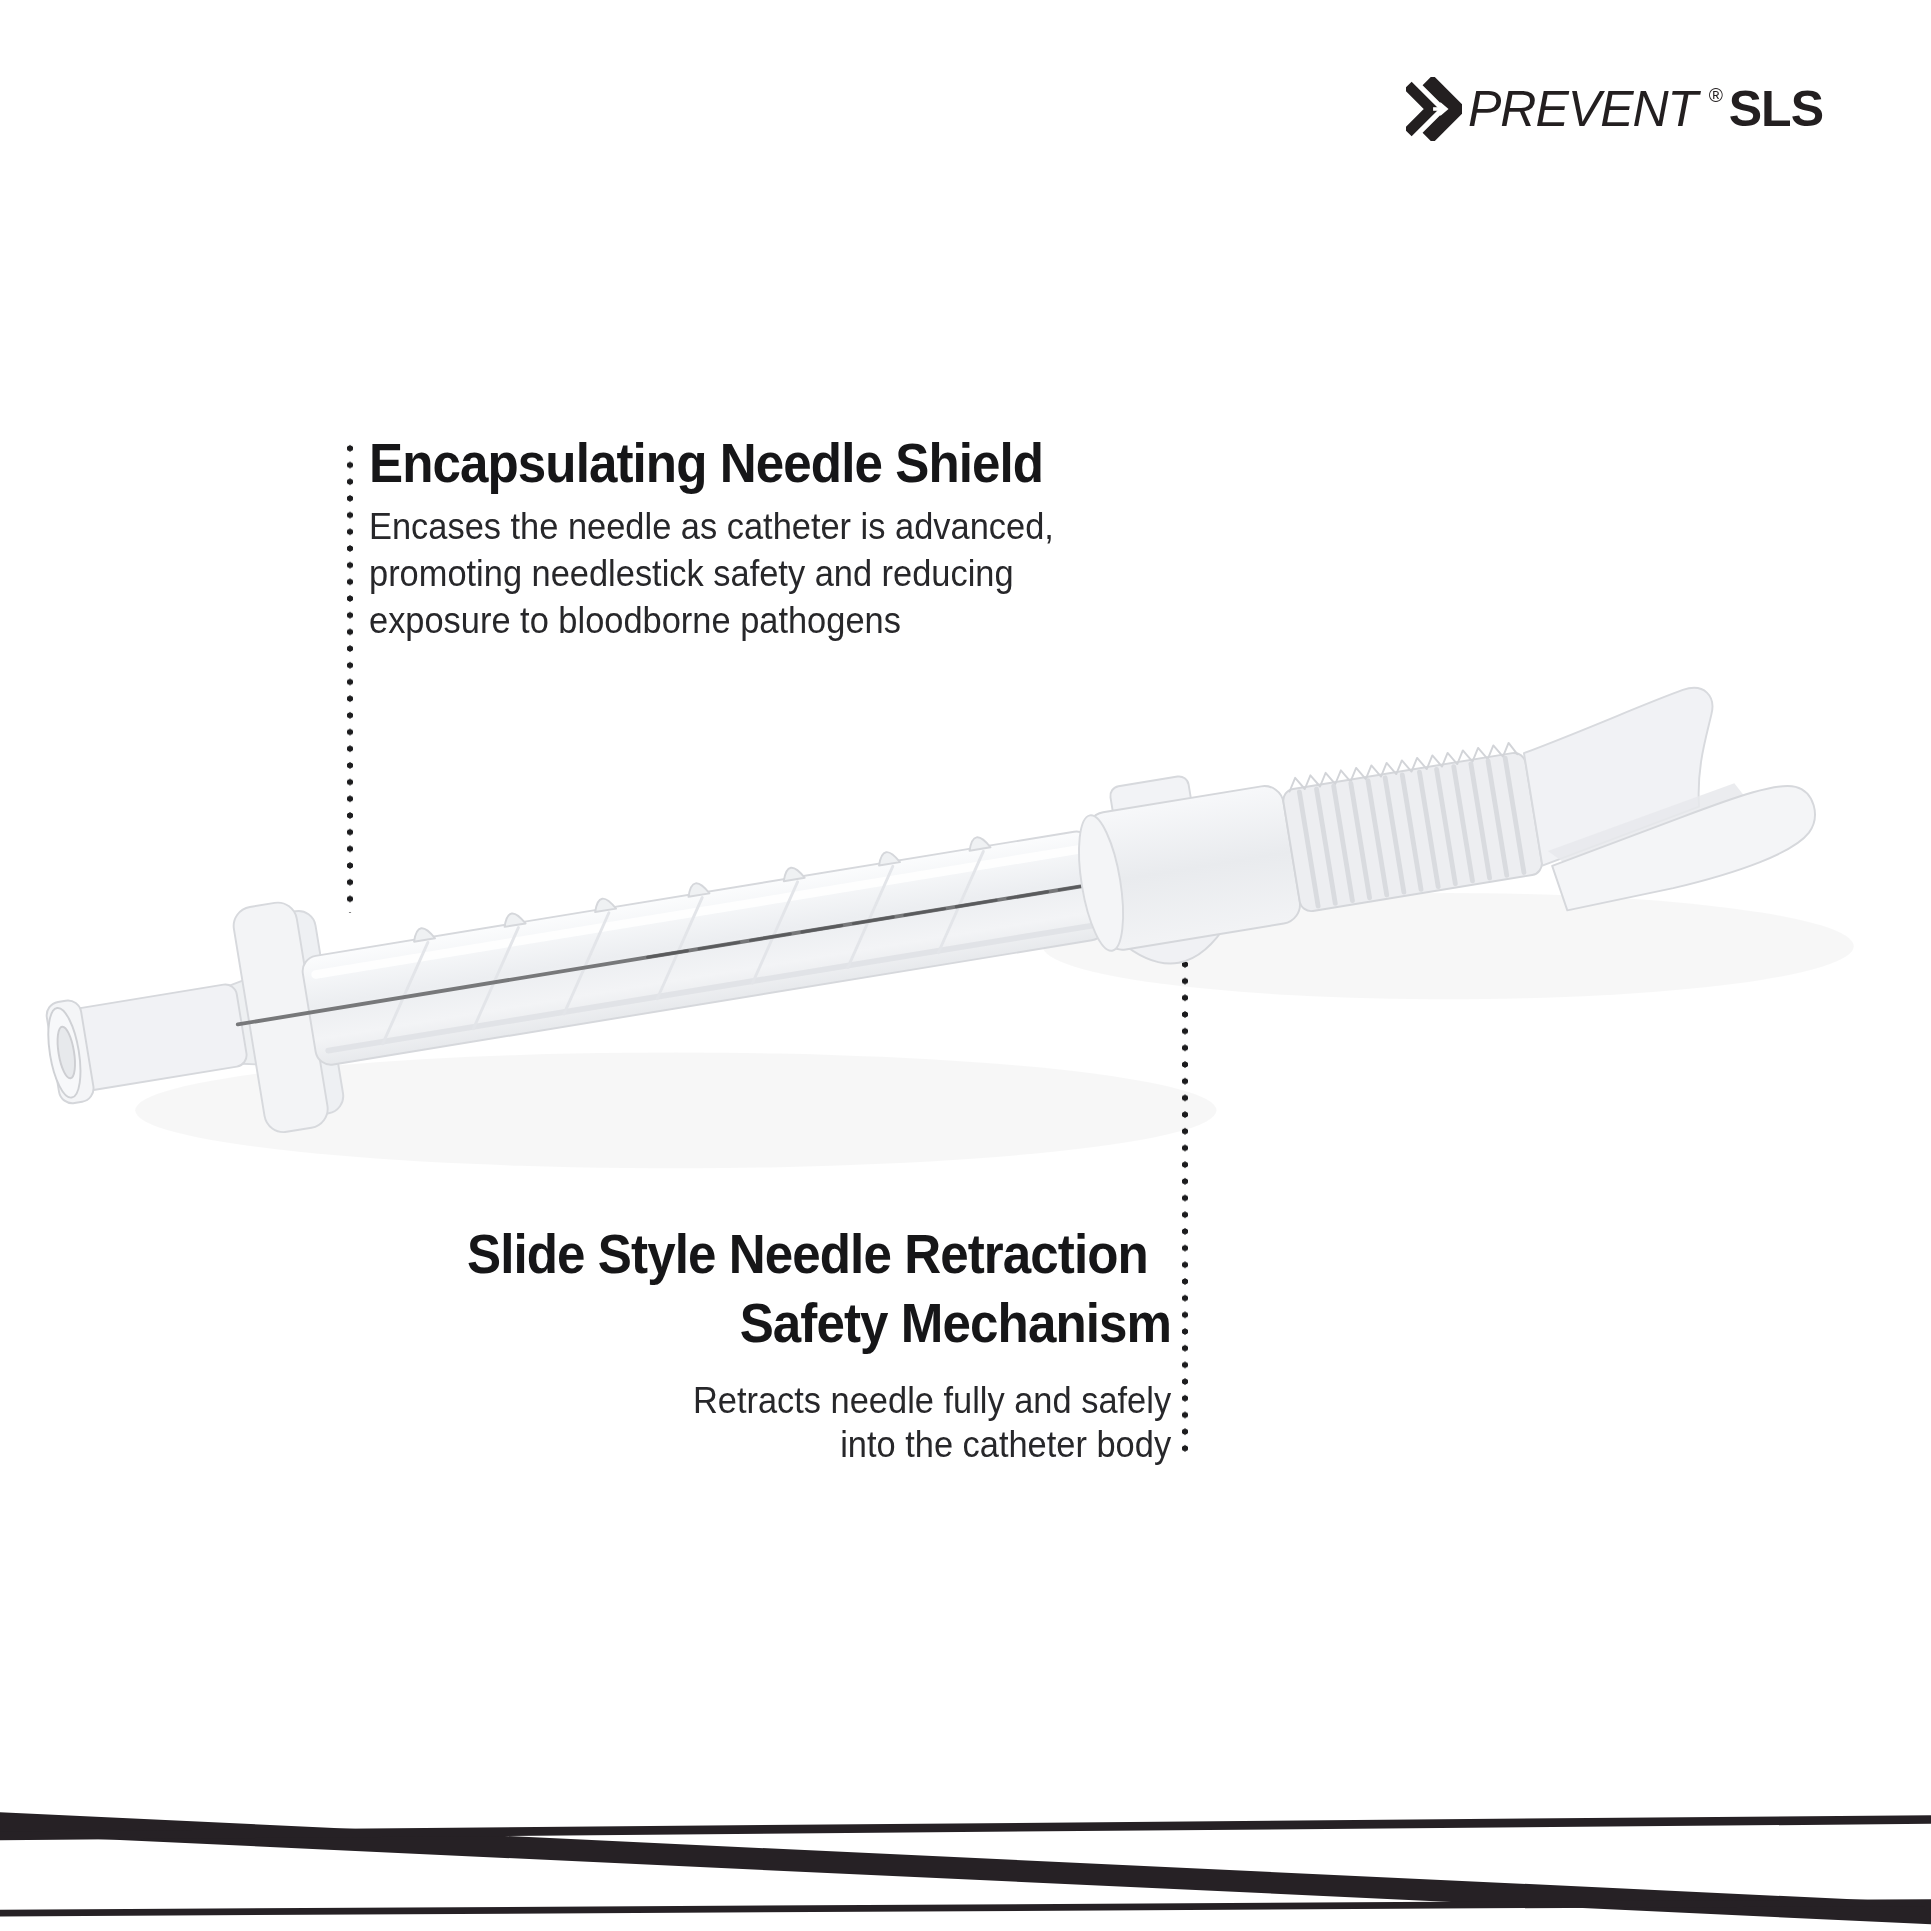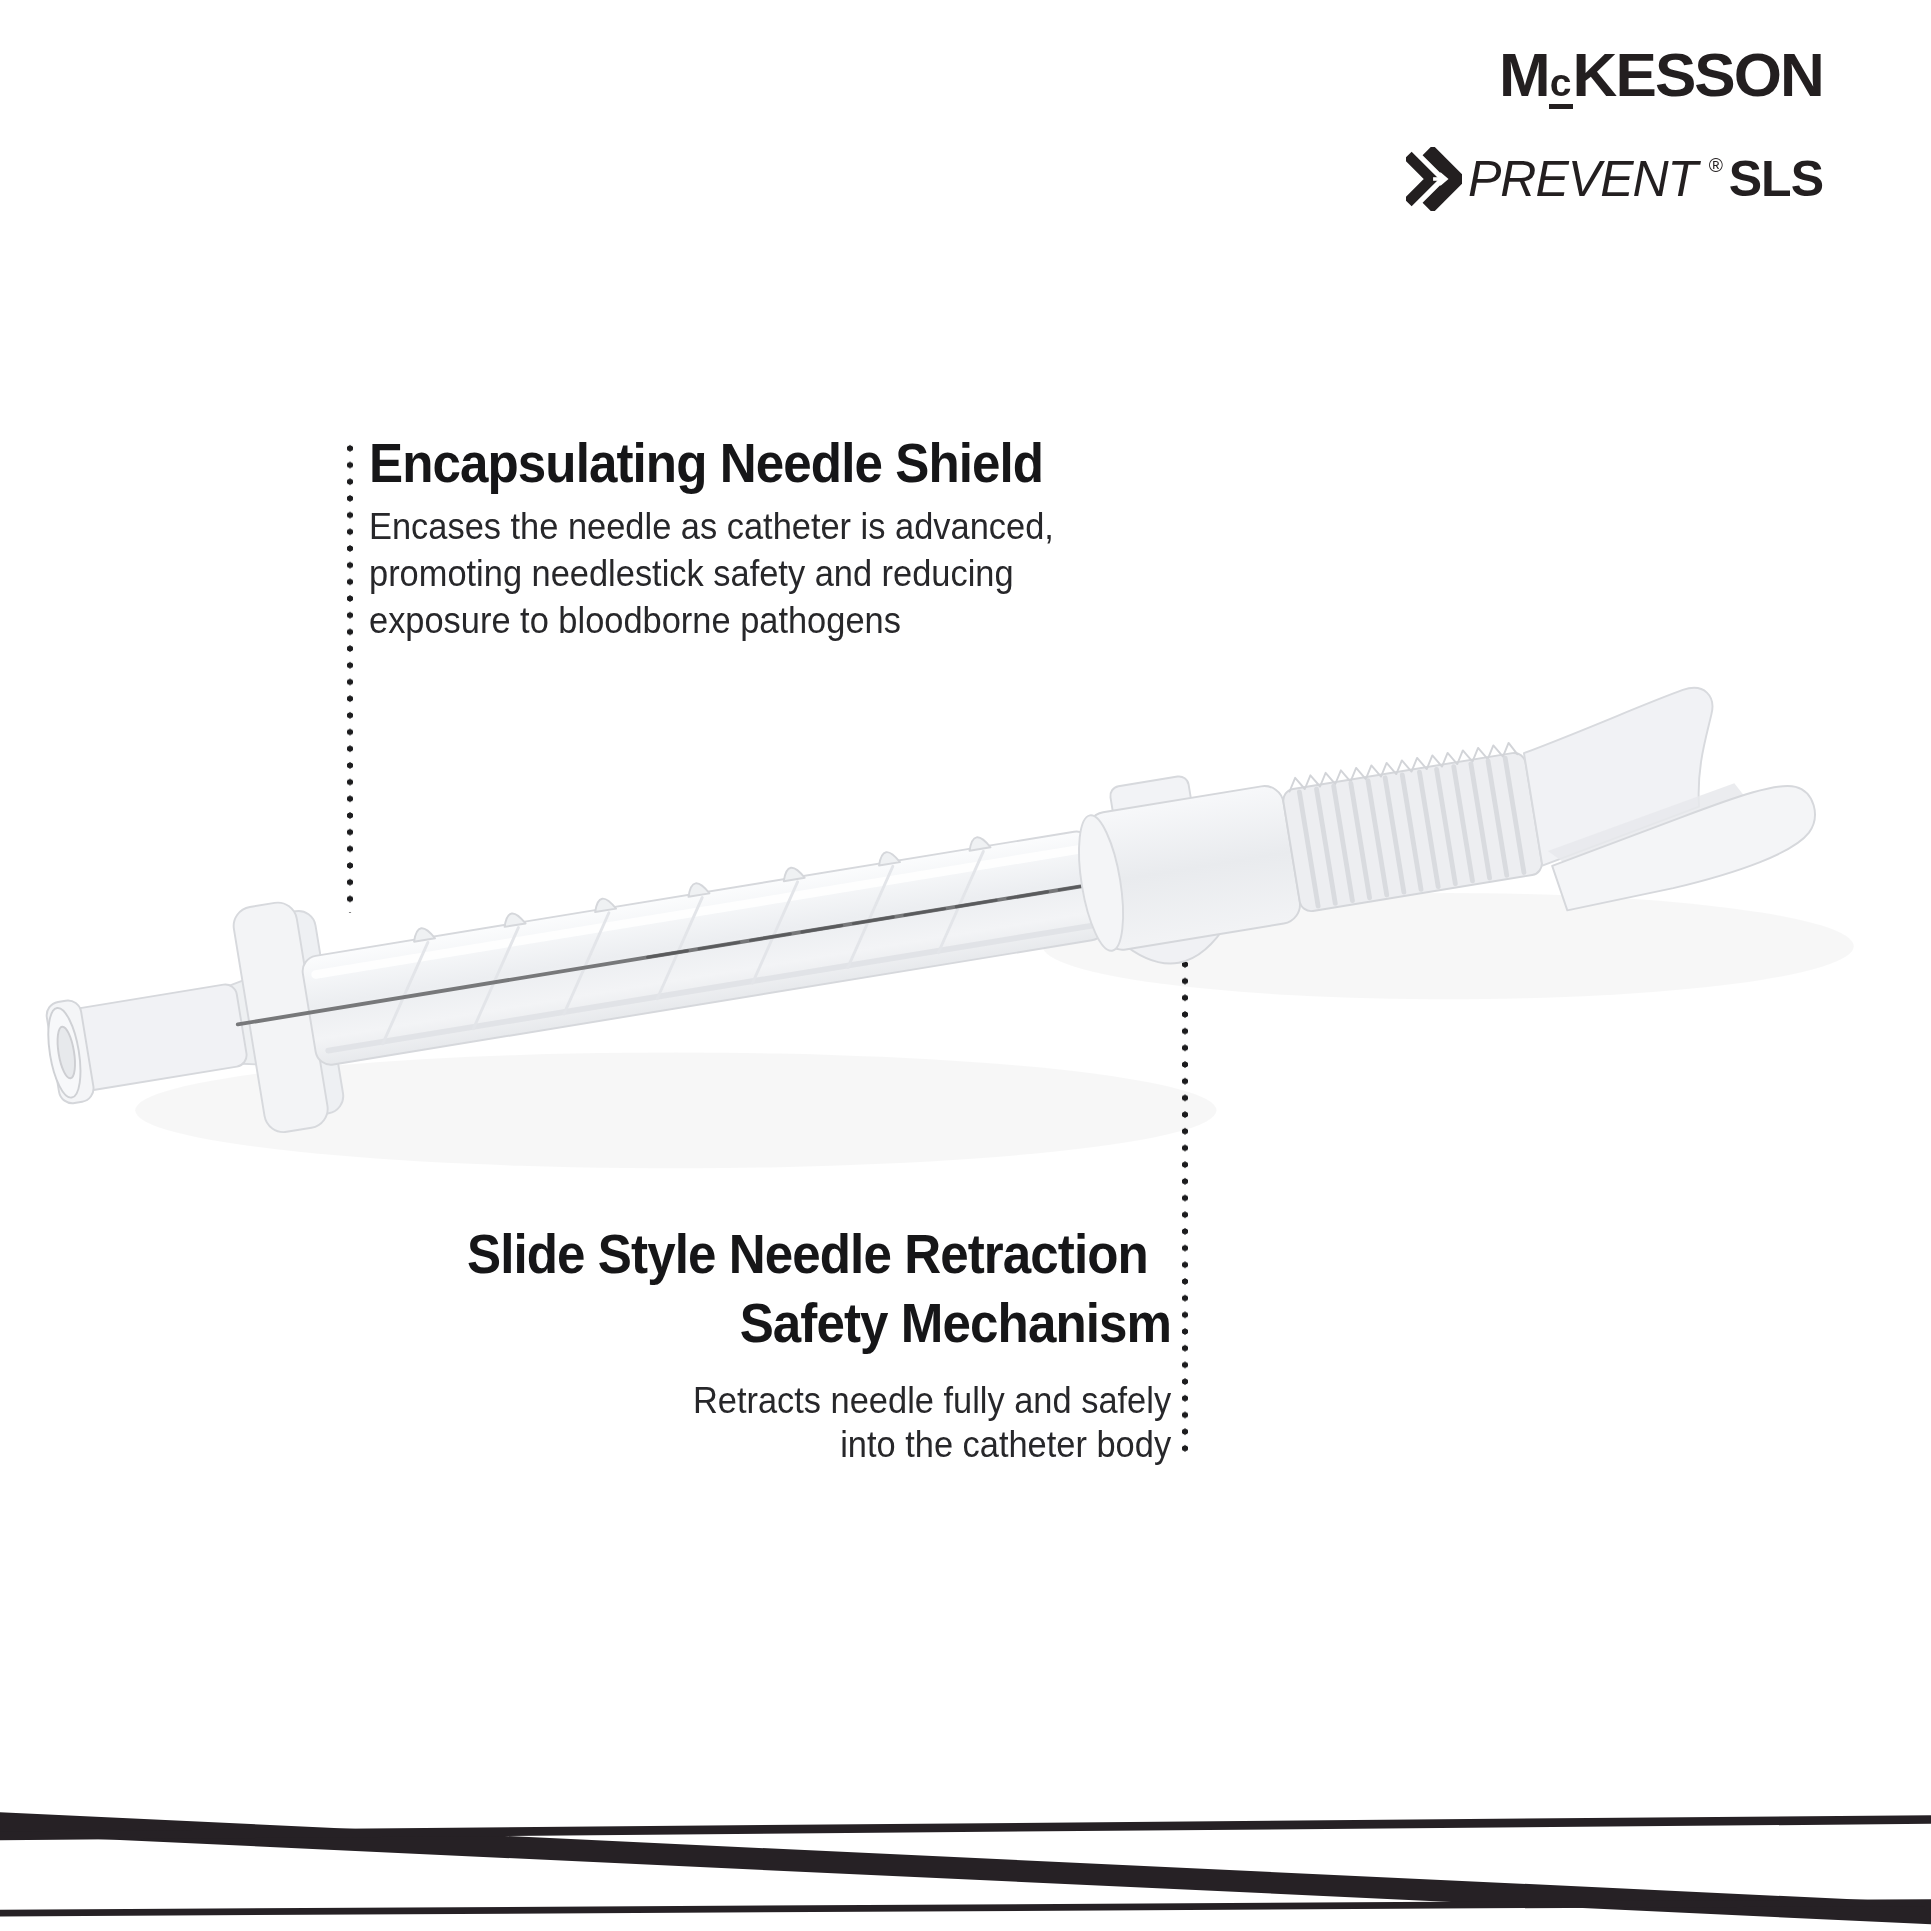--- a/index.html
+++ b/index.html
@@ -49,21 +49,20 @@
   }
   .dotted-1{left:346px;top:440px;height:473px;}
   .dotted-2{left:1181px;top:906px;height:552px;}
   
   .artwork{position:absolute;left:0;top:0;}
 </style>
 </head>
 <body>
 
 <div class="brand-block">
-  <div class="mckesson"><span>M</span><span class="mc-c">c</span><span>KESSON</span></div>
   <div class="prevent-line">
     <svg width="56" height="64" viewBox="0 0 62 70">
       <path d="M2 9 L28 35 L2 61" stroke="#231f20" stroke-width="12" fill="none"></path>
       <path d="M24 3 L56 35 L24 67" stroke="#231f20" stroke-width="16" fill="none"></path>
       <path d="M30 35 h12" stroke="#ffffff" stroke-width="4" fill="none"></path>
       <path d="M37 29 l7 6 l-7 6" stroke="#ffffff" stroke-width="4" fill="none"></path>
     </svg>
     <span class="prevent-prefix">PREVENT</span>
     <span class="prevent-reg">®</span>
     <span class="prevent-suffix">SLS</span>

